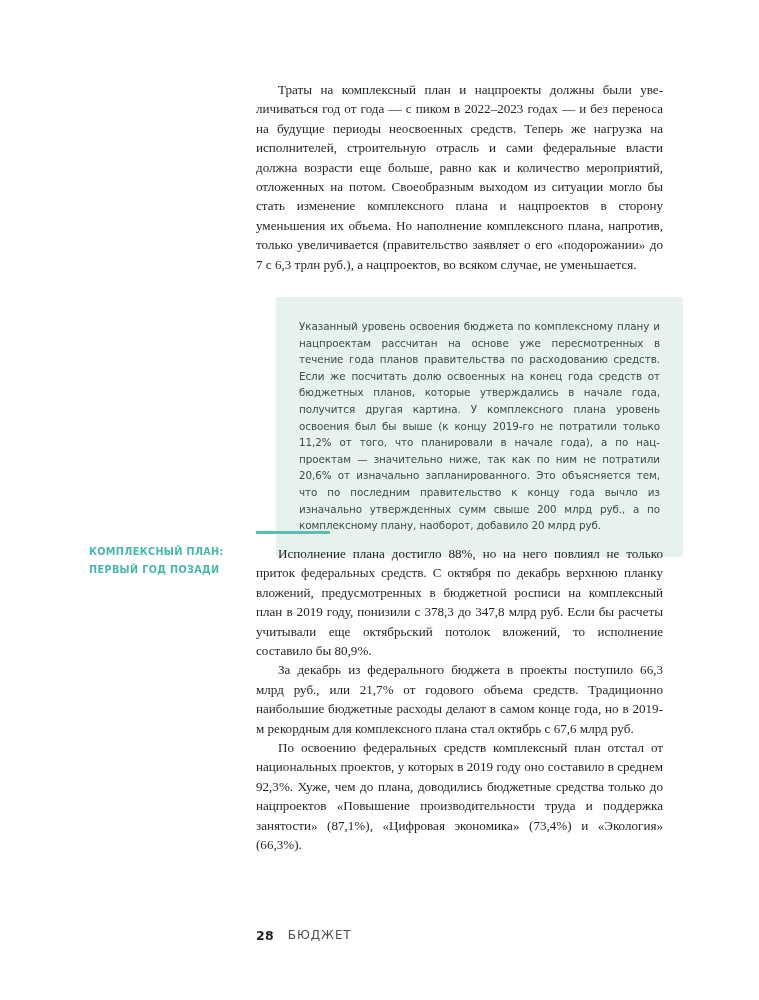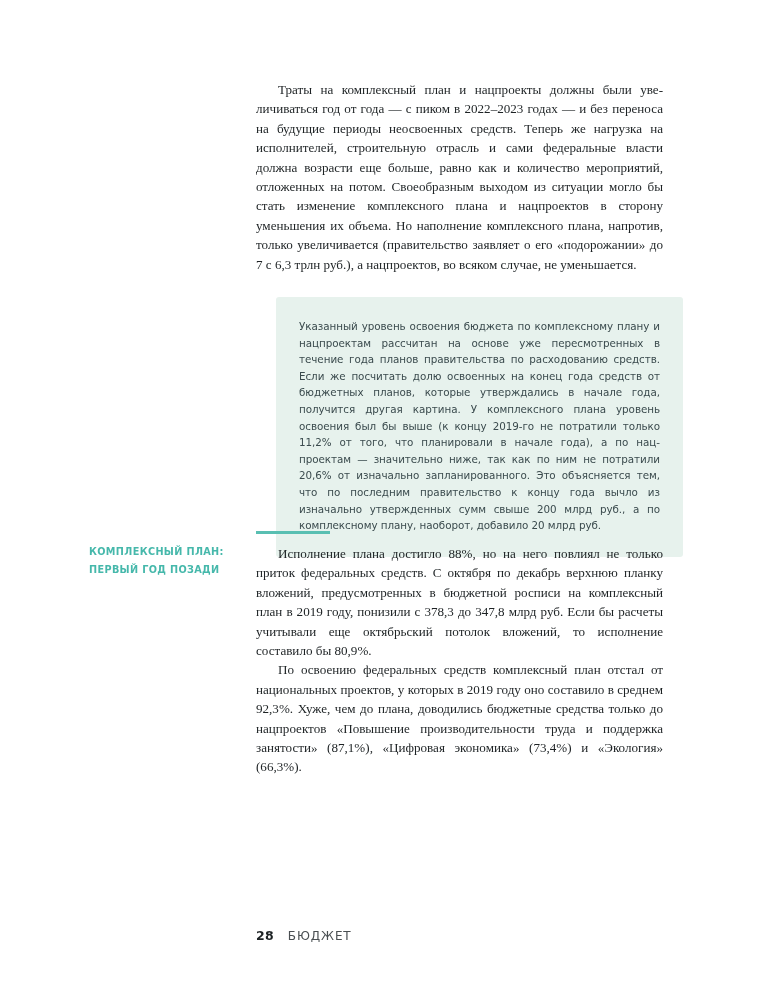--- a/index.html
+++ b/index.html
@@ -94,21 +94,21 @@
     top: 544px;
     width: 407px;
   }
 
   
   .page-footer {
     position: absolute;
     left: 256px;
     top: 928px;
     display: flex;
-    align-items: center;
+    align-items: flex-start;
     gap: 14px;
   }
   .folio-number {
     font-family: "DejaVu Sans", "Liberation Sans", sans-serif;
     font-size: 12.5px;
     font-weight: bold;
     color: #1d2224;
     letter-spacing: 0.2px;
   }
   .footer-publication {
@@ -135,20 +135,21 @@
 
   <div class="section-rule"></div>
 
   <div class="sidebar-heading">
     <span class="line">Комплексный план:</span>
     <span class="line">Первый год позади</span>
   </div>
 
   <div class="article-body">
     <p class="body-paragraph">Исполнение плана достигло 88%, но на него повлиял не только приток федеральных средств. С октября по декабрь верхнюю планку вложений, предусмотренных в бюджетной росписи на комплексный план в 2019 году, понизили с 378,3 до 347,8 млрд руб. Если бы рас­четы учитывали еще октябрьский потолок вложений, то исполнение составило бы 80,9%.</p>
+    <p class="body-paragraph">За декабрь из федерального бюджета в проекты поступило 66,3 млрд руб., или 21,7% от годового объема средств. Традици­онно наибольшие бюджетные расходы делают в самом конце года, но в 2019-м рекордным для комплексного плана стал октябрь с 67,6 млрд руб.</p>
     <p class="body-paragraph">По освоению федеральных средств комплексный план отстал от национальных проектов, у которых в 2019 году оно составило в среднем 92,3%. Хуже, чем до плана, доводились бюджетные сред­ства только до нацпроектов «Повышение производительности труда и поддержка занятости» (87,1%), «Цифровая экономика» (73,4%) и «Экология» (66,3%).</p>
   </div>
 
   <div class="page-footer">
     <span class="folio-number">28</span>
     <span class="footer-publication">Бюджет</span>
   </div>
 
 </div>
 

